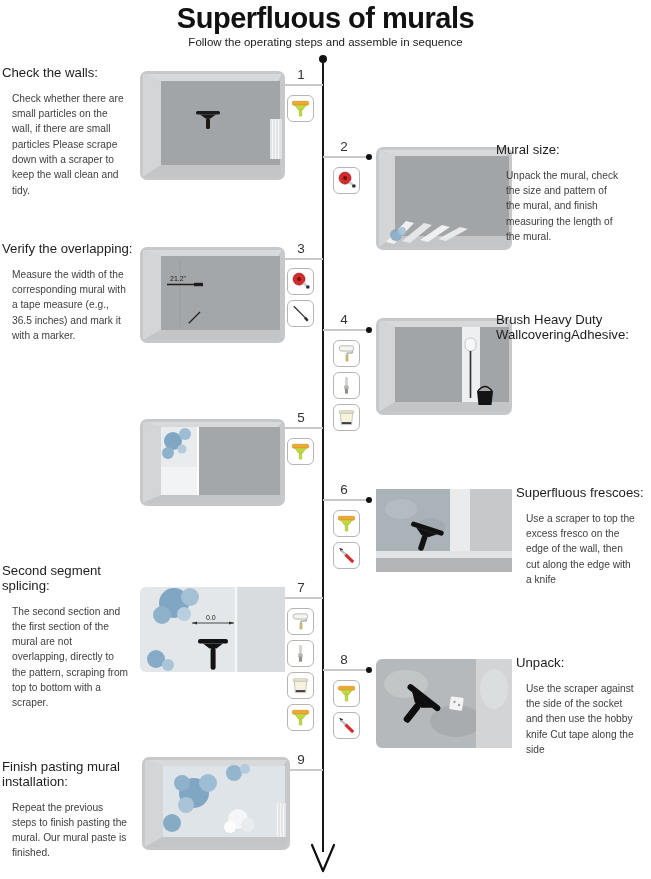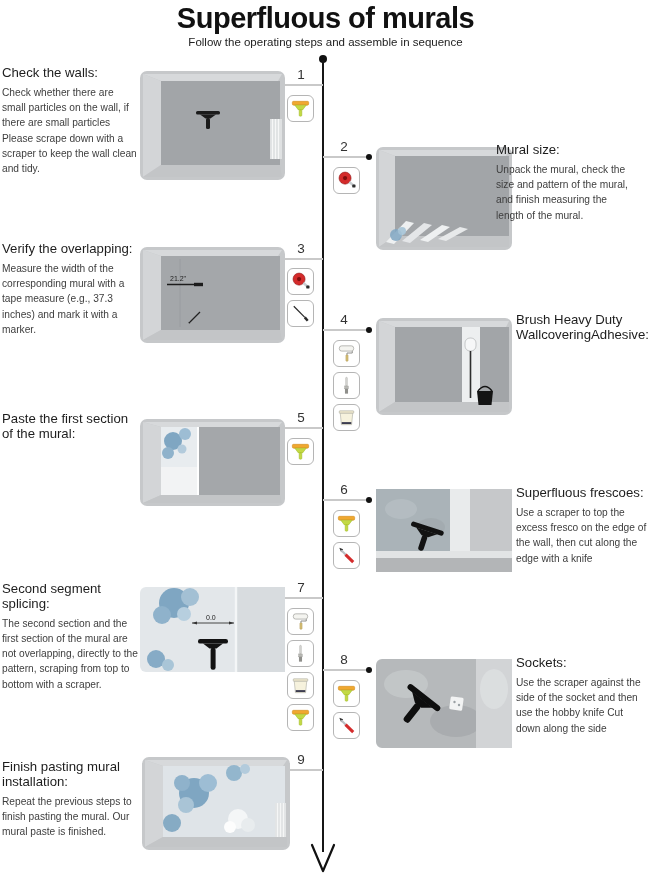--- a/index.html
+++ b/index.html
@@ -47,25 +47,25 @@
   .a3{left:140px;top:247px;width:145px;height:96px}
   .a4{left:376px;top:318px;width:136px;height:97px}
   .a5{left:140px;top:419px;width:145px;height:87px}
   .a6{left:376px;top:489px;width:136px;height:83px}
   .a7{left:140px;top:587px;width:145px;height:85px}
   .a8{left:376px;top:659px;width:136px;height:89px}
   .a9{left:142px;top:757px;width:148px;height:93px}
   
   .txt{position:absolute;}
   .txt h2{margin:0 0 4px 0;font-size:13.2px;font-weight:400;line-height:1.12;color:#1d1d1d;}
-  .txt p{margin:0;font-size:10.2px;line-height:1.5;color:#3e3e3e;}
+  .txt p{margin:10px;font-size:10.2px;line-height:1.5;color:#3e3e3e;}
   .x1{left:2px;top:66px;width:135px}.x3{left:2px;top:242px;width:137px}
-  .x5{left:2px;top:412px;width:137px}.x7{left:2px;top:582px;width:137px}
+  .x5{left:2px;top:412px;width:137px}.x7{left:2px;top:564px;width:137px}
   .x9{left:2px;top:760px;width:137px}
-  .x2{left:496px;top:143px;width:133px}.x4{left:516px;top:313px;width:133px}
+  .x2{left:496px;top:143px;width:133px}.x4{left:496px;top:313px;width:133px}
   .x6{left:516px;top:486px;width:133px}.x8{left:516px;top:656px;width:133px}
 </style>
 </head>
 <body>
 
 <div class="page">
 
   <h1 class="title">Superfluous of murals</h1>
   <div class="subtitle">Follow the operating steps and assemble in sequence</div>
 
@@ -183,21 +183,21 @@
         <line x1="27" y1="37.5" x2="60" y2="37.5" stroke="#1c1c1c" stroke-width="1.4"></line>
         <rect x="54" y="35.8" width="9" height="3.4" fill="#1c1c1c"></rect>
         <g>
           <line x1="50" y1="75" x2="60" y2="65" stroke="#222" stroke-width="1.3"></line>
           <circle cx="49.4" cy="75.6" r="0.9" fill="#222"></circle>
         </g>
       </svg>
     </div>
     <div class="txt x3">
       <h2>Verify the overlapping:</h2>
-      <p>Measure the width of the corresponding mural with a tape measure (e.g., 37.3 inches) and mark it with a marker.</p>
+      <p>Measure the width of the corresponding mural with a tape measure (e.g., 36.5 inches) and mark it with a marker.</p>
     </div>
   </section>
 
   <section>
     <div class="tick t4"></div>
     <div class="dot d4"></div>
     <span class="num n4">4</span>
     <div class="tools c4">
       <span class="tool">
         <svg viewBox="0 0 24 24">
@@ -269,21 +269,20 @@
           <circle cx="33" cy="22" r="9" fill="#7fa6c2"></circle>
           <circle cx="45" cy="15" r="6" fill="#9dbdd4"></circle>
           <circle cx="28" cy="34" r="6" fill="#8fb2cb"></circle>
           <circle cx="42" cy="30" r="4.5" fill="#b3cbdc"></circle>
           <rect x="21" y="48" width="37" height="28" fill="#f2f3f4"></rect>
           <rect x="57" y="8" width="2" height="68" fill="#ffffff"></rect>
         </g>
       </svg>
     </div>
     <div class="txt x5">
-      <h2>Paste the first section of the mural:</h2>
     </div>
   </section>
 
   <section>
     <div class="tick t6"></div>
     <div class="dot d6"></div>
     <span class="num n6">6</span>
     <div class="tools c6">
       <span class="tool">
         <svg viewBox="0 0 24 24">
@@ -422,22 +421,22 @@
           <rect x="16.6" y="11.5" width="7" height="22" rx="3"></rect>
         </g>
         <g>
           <rect x="74" y="38" width="13" height="13" rx="1.5" fill="#f2f3f3" transform="rotate(8 80 44)"></rect>
           <circle cx="78.5" cy="43" r="1.2" fill="#9aa0a4"></circle>
           <circle cx="83" cy="46" r="1.2" fill="#9aa0a4"></circle>
         </g>
       </svg>
     </div>
     <div class="txt x8">
-      <h2>Sockets:</h2>
-      <p>Use the scraper against the side of the socket and then use the hobby knife Cut down along the side</p>
+      <h2>Unpack:</h2>
+      <p>Use the scraper against the side of the socket and then use the hobby knife Cut tape along the side</p>
     </div>
   </section>
 
   <section>
     <div class="tick t9"></div>
     <div class="dot d9"></div>
     <span class="num n9">9</span>
     <div class="art a9">
       <svg viewBox="0 0 148 93" preserveAspectRatio="none">
         <rect width="148" height="93" rx="7" fill="#c6c8ca"></rect>

